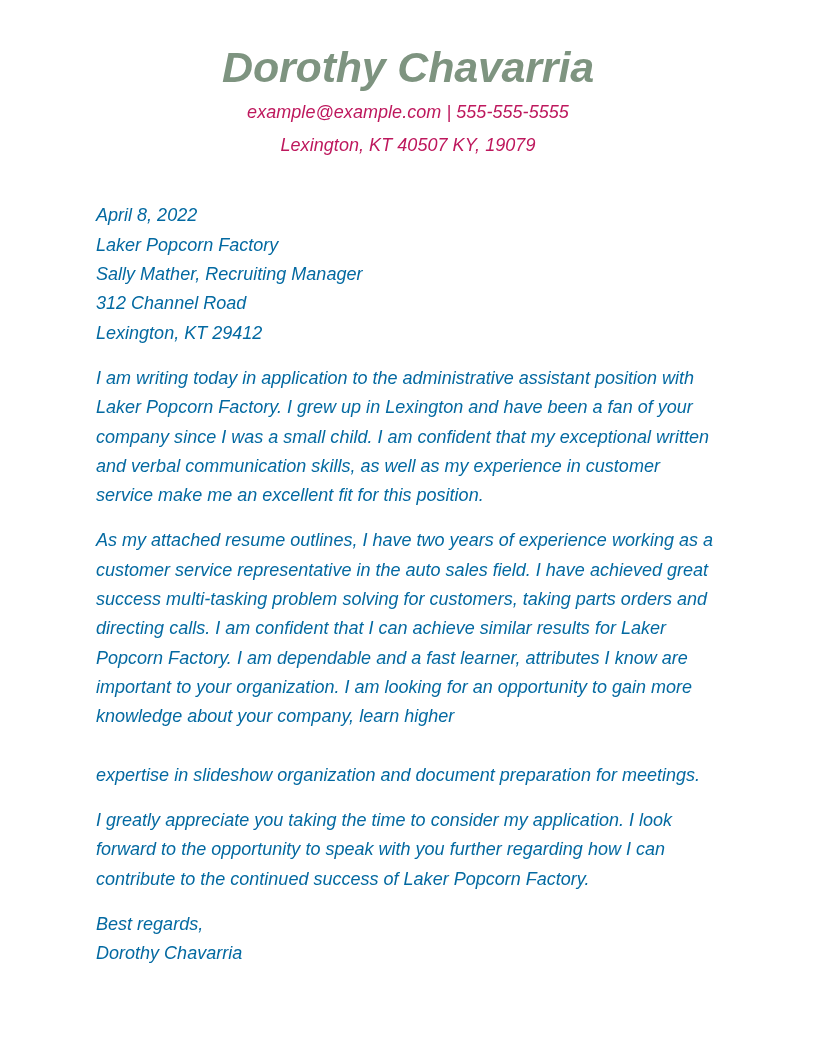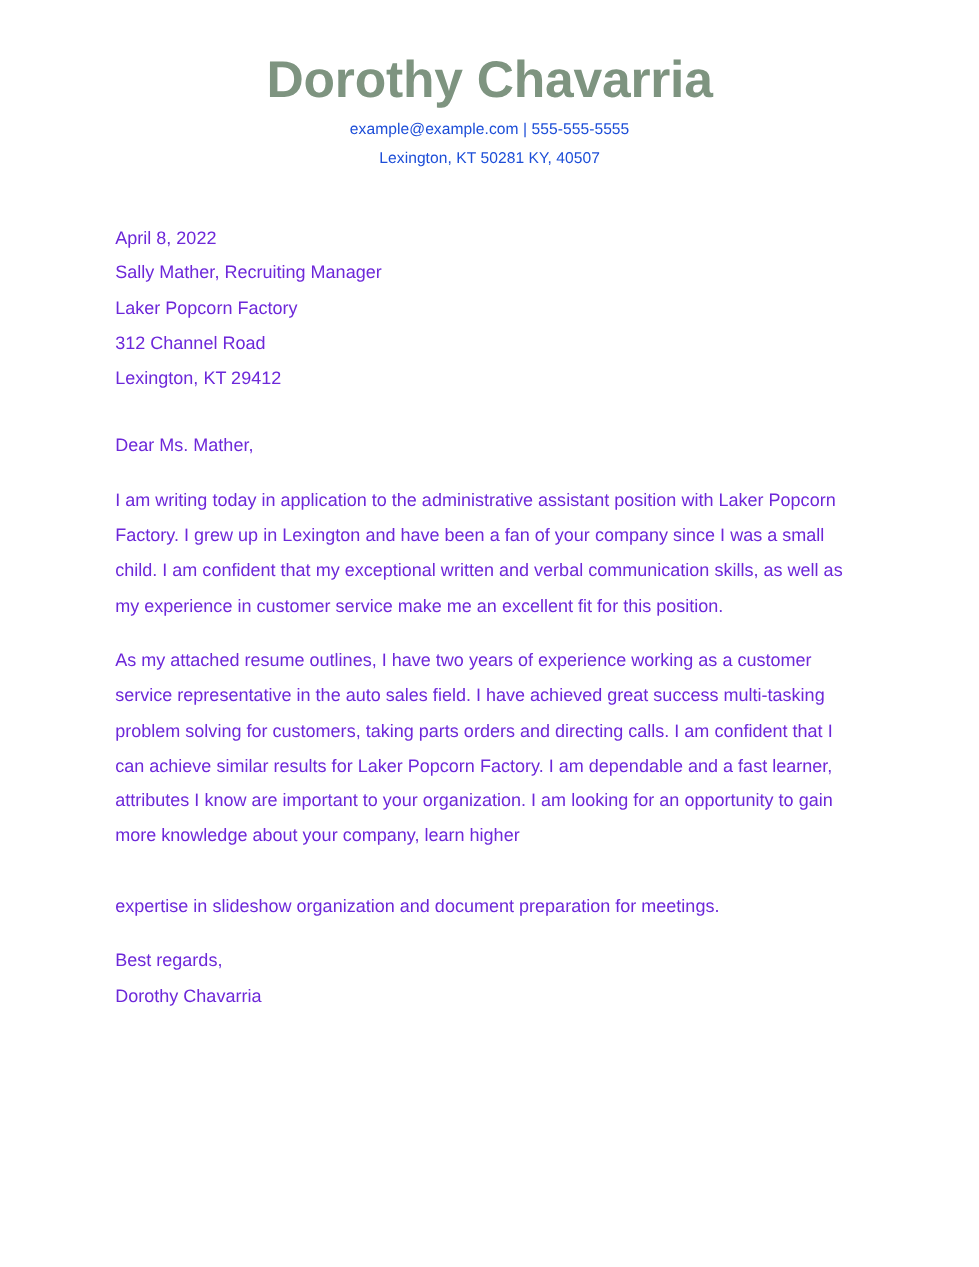--- a/index.html
+++ b/index.html
@@ -14,57 +14,58 @@
     -webkit-font-smoothing: antialiased;
     overflow: hidden;
   }
 
   .page {
     position: relative;
     width: 816px;
     height: 836px;
     background: #ffffff;
     box-sizing: border-box;
+    font-style: italic;
   }
 
   
   .letter-header {
     padding-top: 44px;
     text-align: center;
   }
   .candidate-name {
     margin: 0;
     font-size: 43px;
     font-weight: bold;
     line-height: 1.08;
     letter-spacing: -0.2px;
     color: #7e9480;
     font-family: "Liberation Sans", sans-serif;
   }
   .contact-line {
     margin: 0;
     padding-top: 7px;
-    font-size: 13px;
+    font-size: 18px;
     line-height: 1.75;
-    color: #1d4ed8;
+    color: #be185d;
     letter-spacing: 0.05px;
   }
   .contact-line.second {
     padding-top: 1px;
   }
 
   
   .letter-body {
     padding: 0 96px 0 96px;
     box-sizing: border-box;
     width: 816px;
   }
   .letter-body .block {
-    color: #6d28d9;
-    font-size: 15px;
+    color: #0369a1;
+    font-size: 18px;
     line-height: 29.3px;
     letter-spacing: 0.01px;
   }
 
   .recipient-block {
     margin-top: 40px;
   }
   .recipient-block .line {
     white-space: nowrap;
   }
@@ -83,43 +84,43 @@
   }
 </style>
 </head>
 <body>
 
 <div class="page">
 
   <div class="letter-header">
     <h1 class="candidate-name">Dorothy Chavarria</h1>
     <p class="contact-line">example@example.com | 555-555-5555</p>
-    <p class="contact-line second">Lexington, KT 50281 KY, 40507</p>
+    <p class="contact-line second">Lexington, KT 40507 KY, 19079</p>
   </div>
 
   <div class="letter-body">
 
     <div class="block recipient-block">
       <div class="line">April 8, 2022</div>
+      <div class="line">Laker Popcorn Factory</div>
       <div class="line">Sally Mather, Recruiting Manager</div>
-      <div class="line">Laker Popcorn Factory</div>
       <div class="line">312 Channel Road</div>
       <div class="line">Lexington, KT 29412</div>
     </div>
 
-    <div class="block salutation">Dear Ms. Mather,</div>
 
     <div class="block para">I am writing today in application to the administrative assistant position with Laker Popcorn Factory. I grew up in Lexington and have been a fan of your company since I was a small child. I am confident that my exceptional written and verbal communication skills, as well as my experience in customer service make me an excellent fit for this position.</div>
 
     <div class="block para">
       <span>As my attached resume outlines, I have two years of experience working as a customer service representative in the auto sales field. I have achieved great success multi-tasking problem solving for customers, taking parts orders and directing calls. I am confident that I can achieve similar results for Laker Popcorn Factory. I am dependable and a fast learner, attributes I know are important to your organization. I am looking for an opportunity to gain more knowledge about your company, learn higher</span><br>
       <br>
       <span>expertise in slideshow organization and document preparation for meetings.</span>
     </div>
 
+    <div class="block para">I greatly appreciate you taking the time to consider my application. I look forward to the opportunity to speak with you further regarding how I can contribute to the continued success of Laker Popcorn Factory.</div>
 
     <div class="block closing-block">
       <div>Best regards,</div>
       <div>Dorothy Chavarria</div>
     </div>
 
   </div>
 </div>
 
 </body></html>

